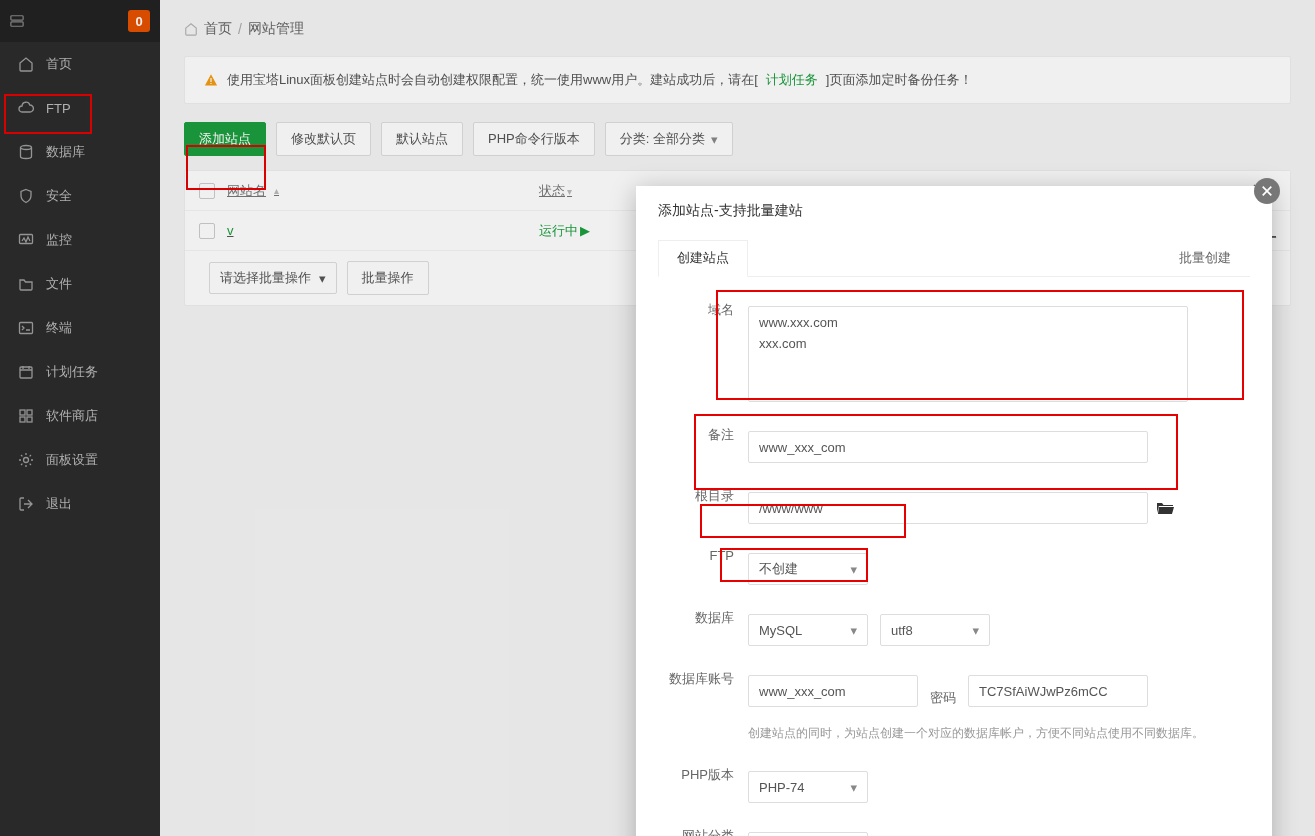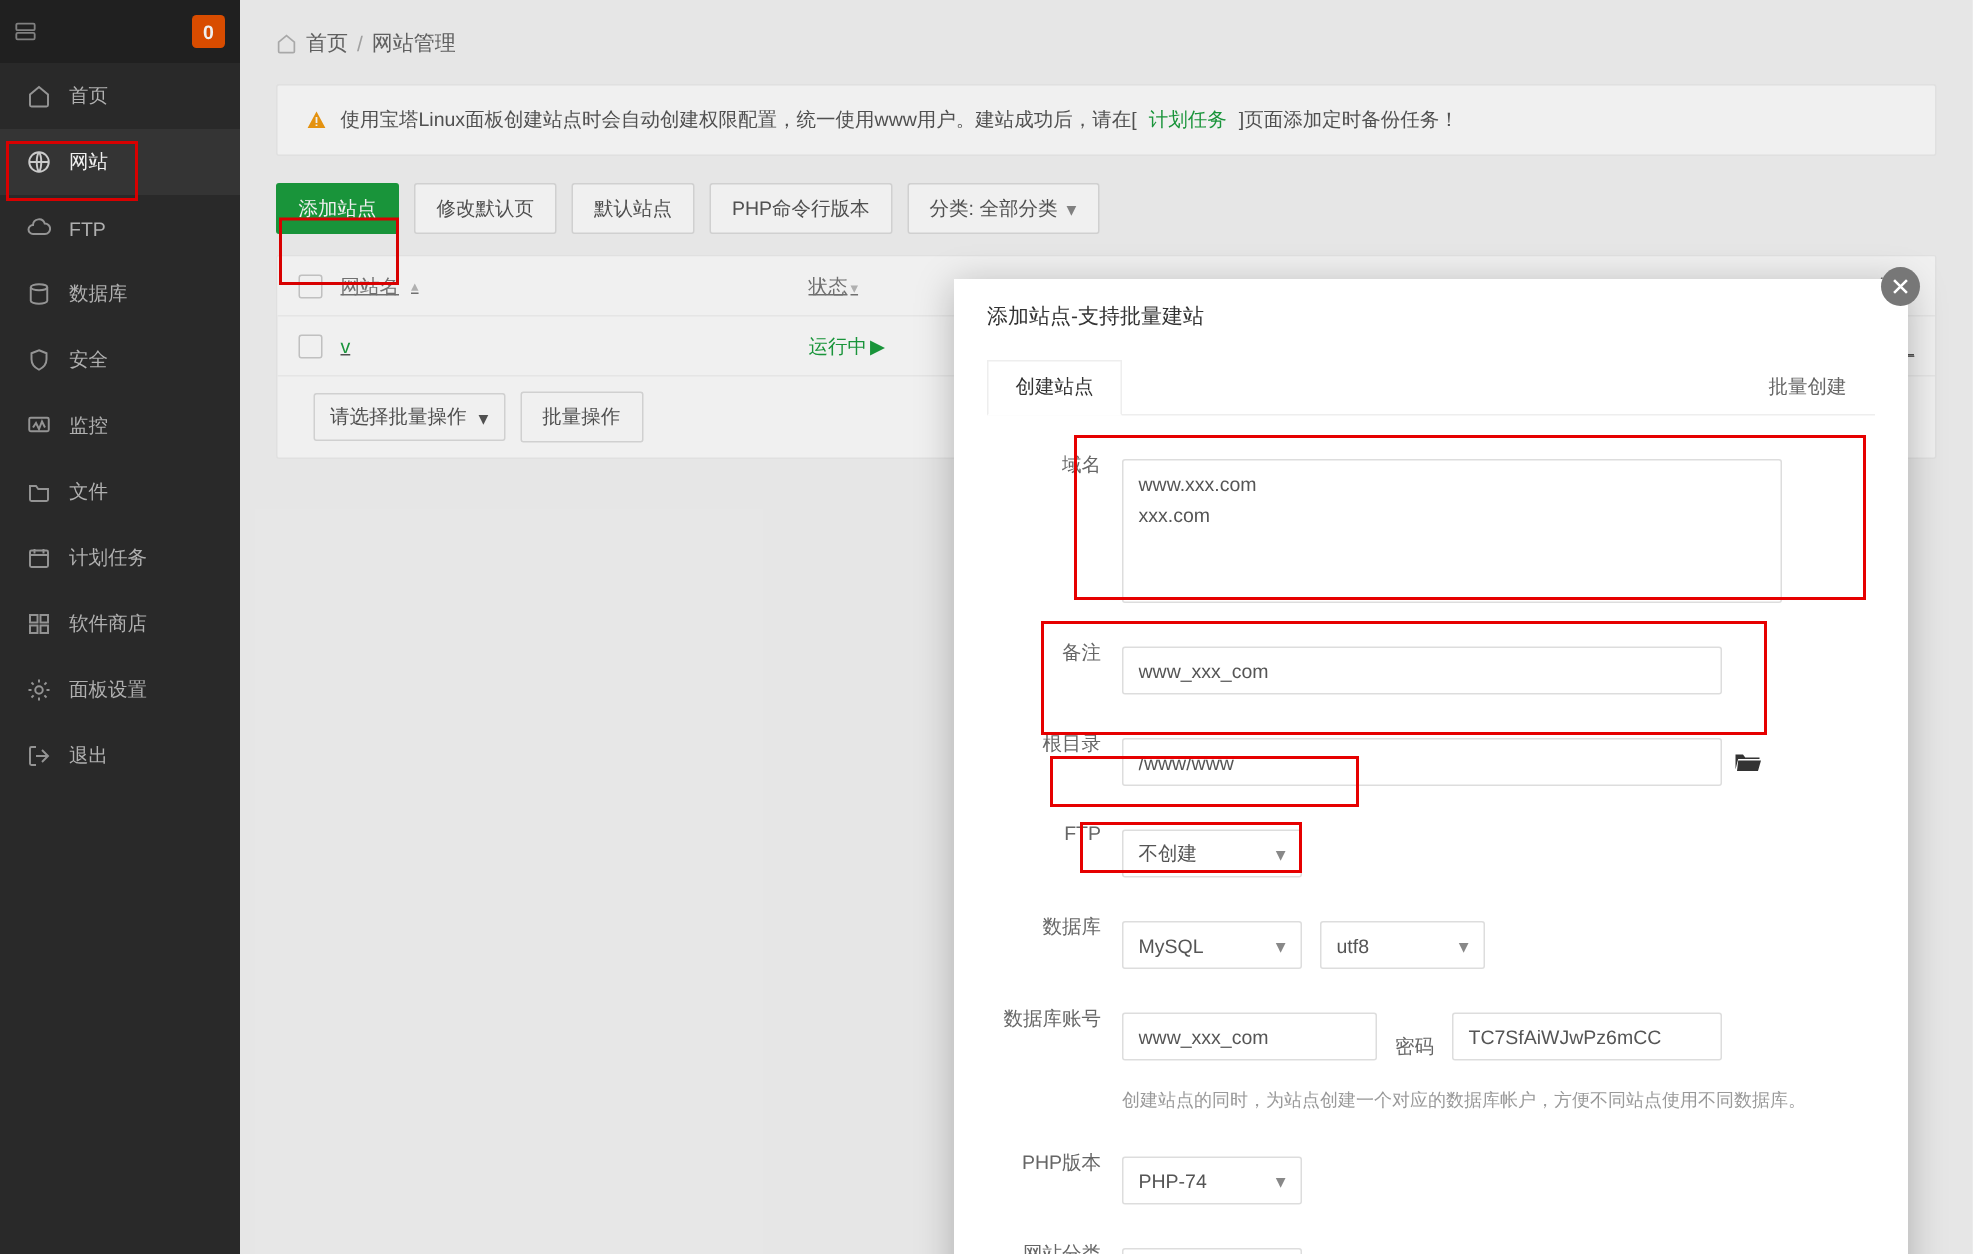--- a/index.html
+++ b/index.html
@@ -100,29 +100,20 @@
   </div>
 
   <div class="sidebar-item">
     <span class="icon">
         <svg viewBox="0 0 16 16" width="16" height="16" stroke="currentColor" fill="none" stroke-width="1.3">
           <path d="M2 7l6-5 6 5v7a1 1 0 0 1-1 1H3a1 1 0 0 1-1-1z"></path>
         </svg>
       </span>
     <span>首页</span>
   </div>
-  <div class="sidebar-item active">
-    <span class="icon">
-        <svg viewBox="0 0 16 16" width="16" height="16" stroke="currentColor" fill="none" stroke-width="1.3">
-          <circle cx="8" cy="8" r="6.5"></circle>
-          <path d="M1.5 8h13M8 1.5c2 2.5 2 10.5 0 13M8 1.5c-2 2.5-2 10.5 0 13"></path>
-        </svg>
-      </span>
-    <span>网站</span>
-  </div>
   <div class="sidebar-item">
     <span class="icon">
         <svg viewBox="0 0 16 16" width="16" height="16" stroke="currentColor" fill="none" stroke-width="1.3">
           <path d="M4 12a3 3 0 0 1 0-6 4 4 0 0 1 7.8-1A3 3 0 0 1 12 12z"></path>
         </svg>
       </span>
     <span>FTP</span>
   </div>
   <div class="sidebar-item">
     <span class="icon">
@@ -150,20 +141,29 @@
       </span>
     <span>监控</span>
   </div>
   <div class="sidebar-item">
     <span class="icon">
         <svg viewBox="0 0 16 16" width="16" height="16" stroke="currentColor" fill="none" stroke-width="1.3">
           <path d="M2 4h4l1.5 2H14v7a1 1 0 0 1-1 1H3a1 1 0 0 1-1-1z"></path>
         </svg>
       </span>
     <span>文件</span>
+  </div>
+  <div class="sidebar-item">
+    <span class="icon">
+        <svg viewBox="0 0 16 16" width="16" height="16" stroke="currentColor" fill="none" stroke-width="1.3">
+          <rect x="1.5" y="2.5" width="13" height="11" rx="1"></rect>
+          <path d="M4 6l2 2-2 2M8 10h4"></path>
+        </svg>
+      </span>
+    <span>终端</span>
   </div>
   <div class="sidebar-item">
     <span class="icon">
         <svg viewBox="0 0 16 16" width="16" height="16" stroke="currentColor" fill="none" stroke-width="1.3">
           <rect x="2" y="3" width="12" height="11" rx="1"></rect>
           <path d="M2 6h12M5 2v3M11 2v3"></path>
         </svg>
       </span>
     <span>计划任务</span>
   </div>

